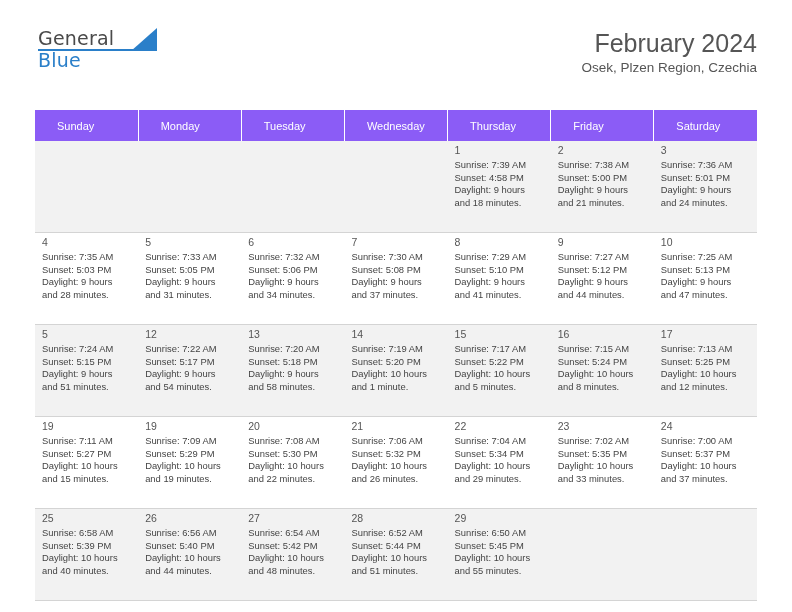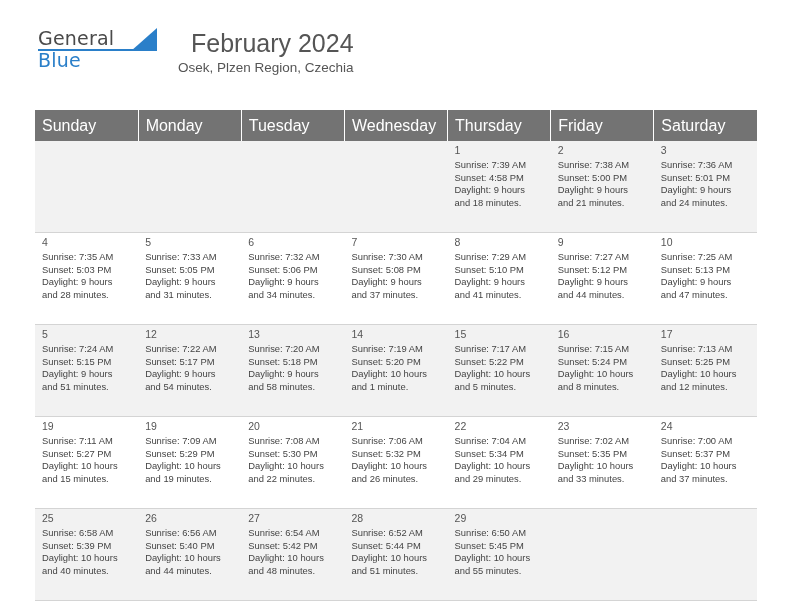--- a/index.html
+++ b/index.html
@@ -17,20 +17,21 @@
   .page {
     position: relative;
     width: 792px;
     height: 612px;
     box-sizing: border-box;
     padding: 0 35px;
   }
   
   .header {
     display: flex;
+    justify-content: space-between;
     align-items: flex-start;
     padding-top: 28px;
     height: 68px;
   }
   .logo {
     position: relative;
     width: 140px;
     padding-left: 3px;
   }
   .logo-general {
@@ -83,26 +84,26 @@
     white-space: nowrap;
   }
   
   table.cal {
     border-collapse: collapse;
     width: 722px;
     table-layout: fixed;
     margin-top: 14px;
   }
   table.cal th {
-    background: #737373;
+    background: #8b5cf6;
     color: #ffffff;
     font-weight: normal;
-    font-size: 16px;
+    font-size: 11px;
     text-align: left;
-    padding: 6px 0 6px 7px;
+    padding: 6px 0 6px 22px;
     border-right: 1px solid #ffffff;
     height: 19px;
   }
   table.cal th:last-child { border-right: none; }
   table.cal td {
     vertical-align: top;
     height: 84px;
     padding: 3px 6px 4px 7px;
     border-bottom: 1px solid #d4d4d4;
     font-size: 9.4px;

